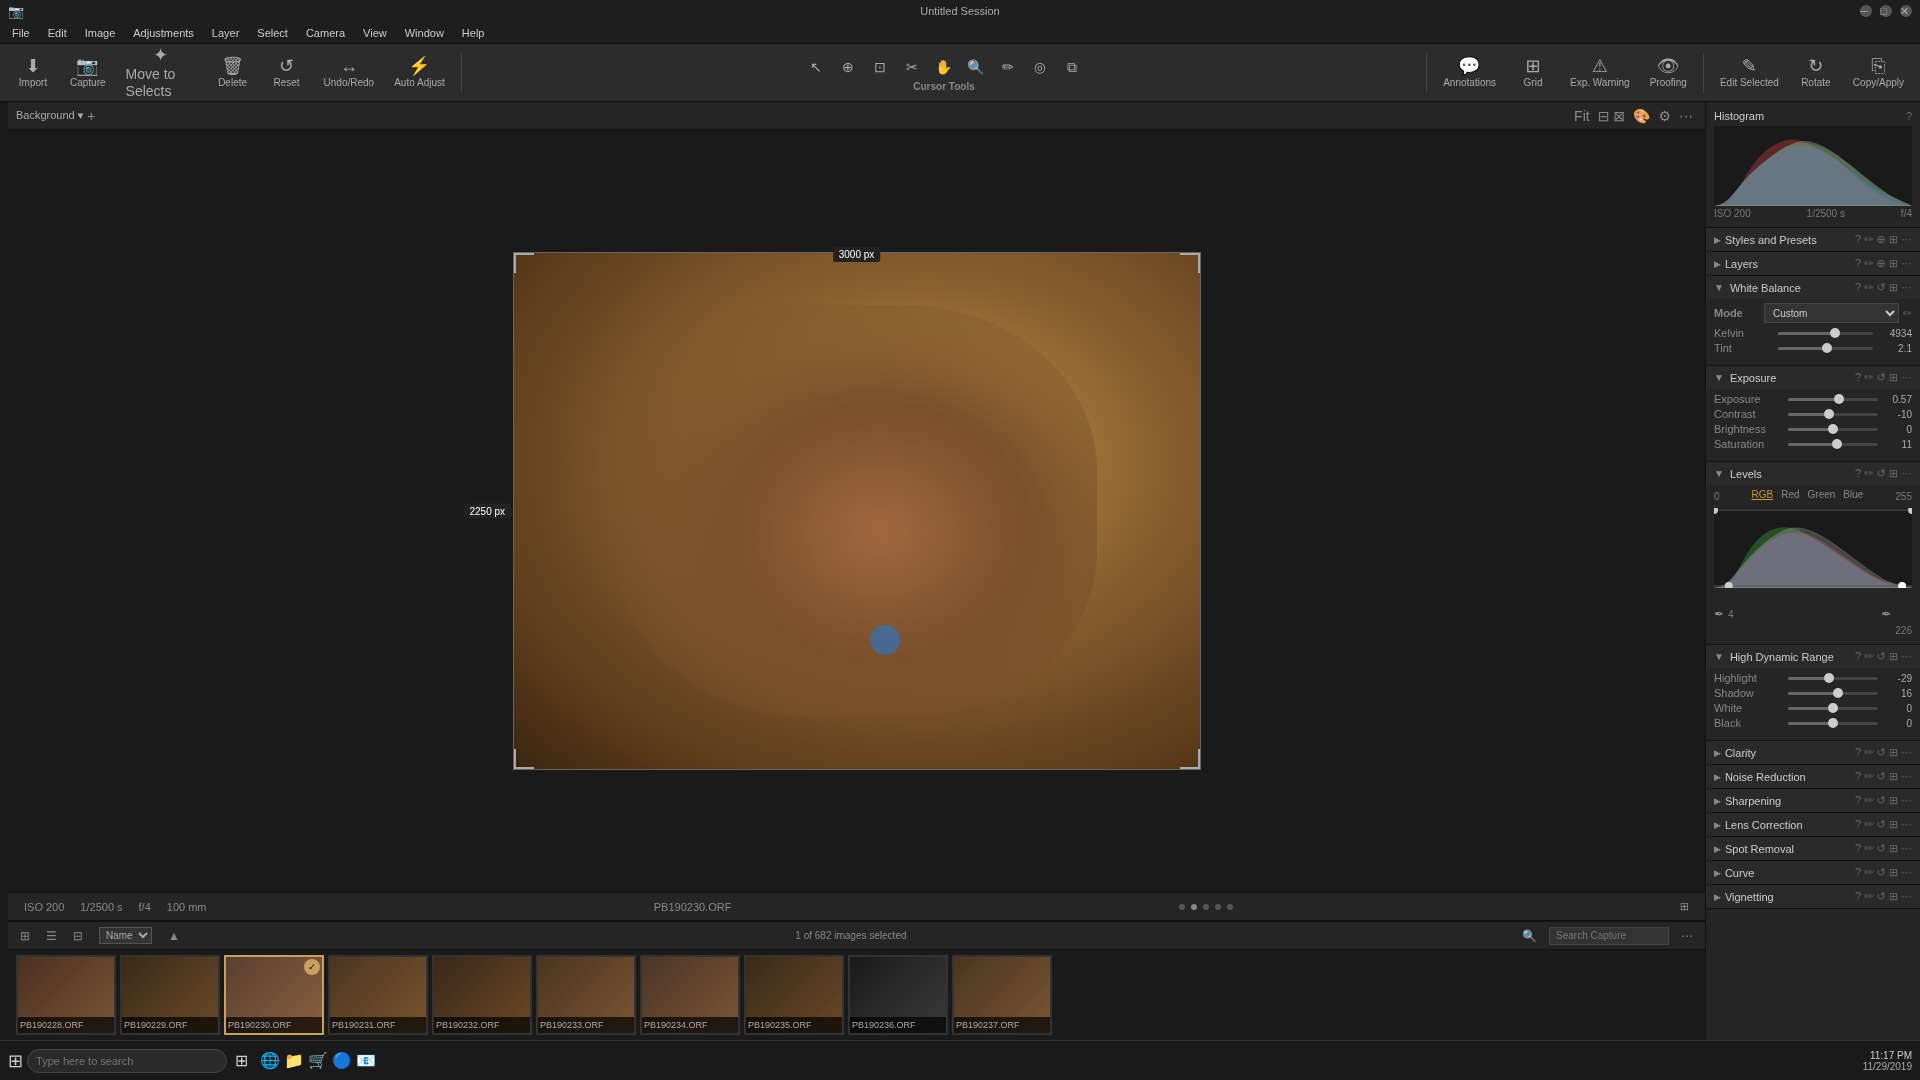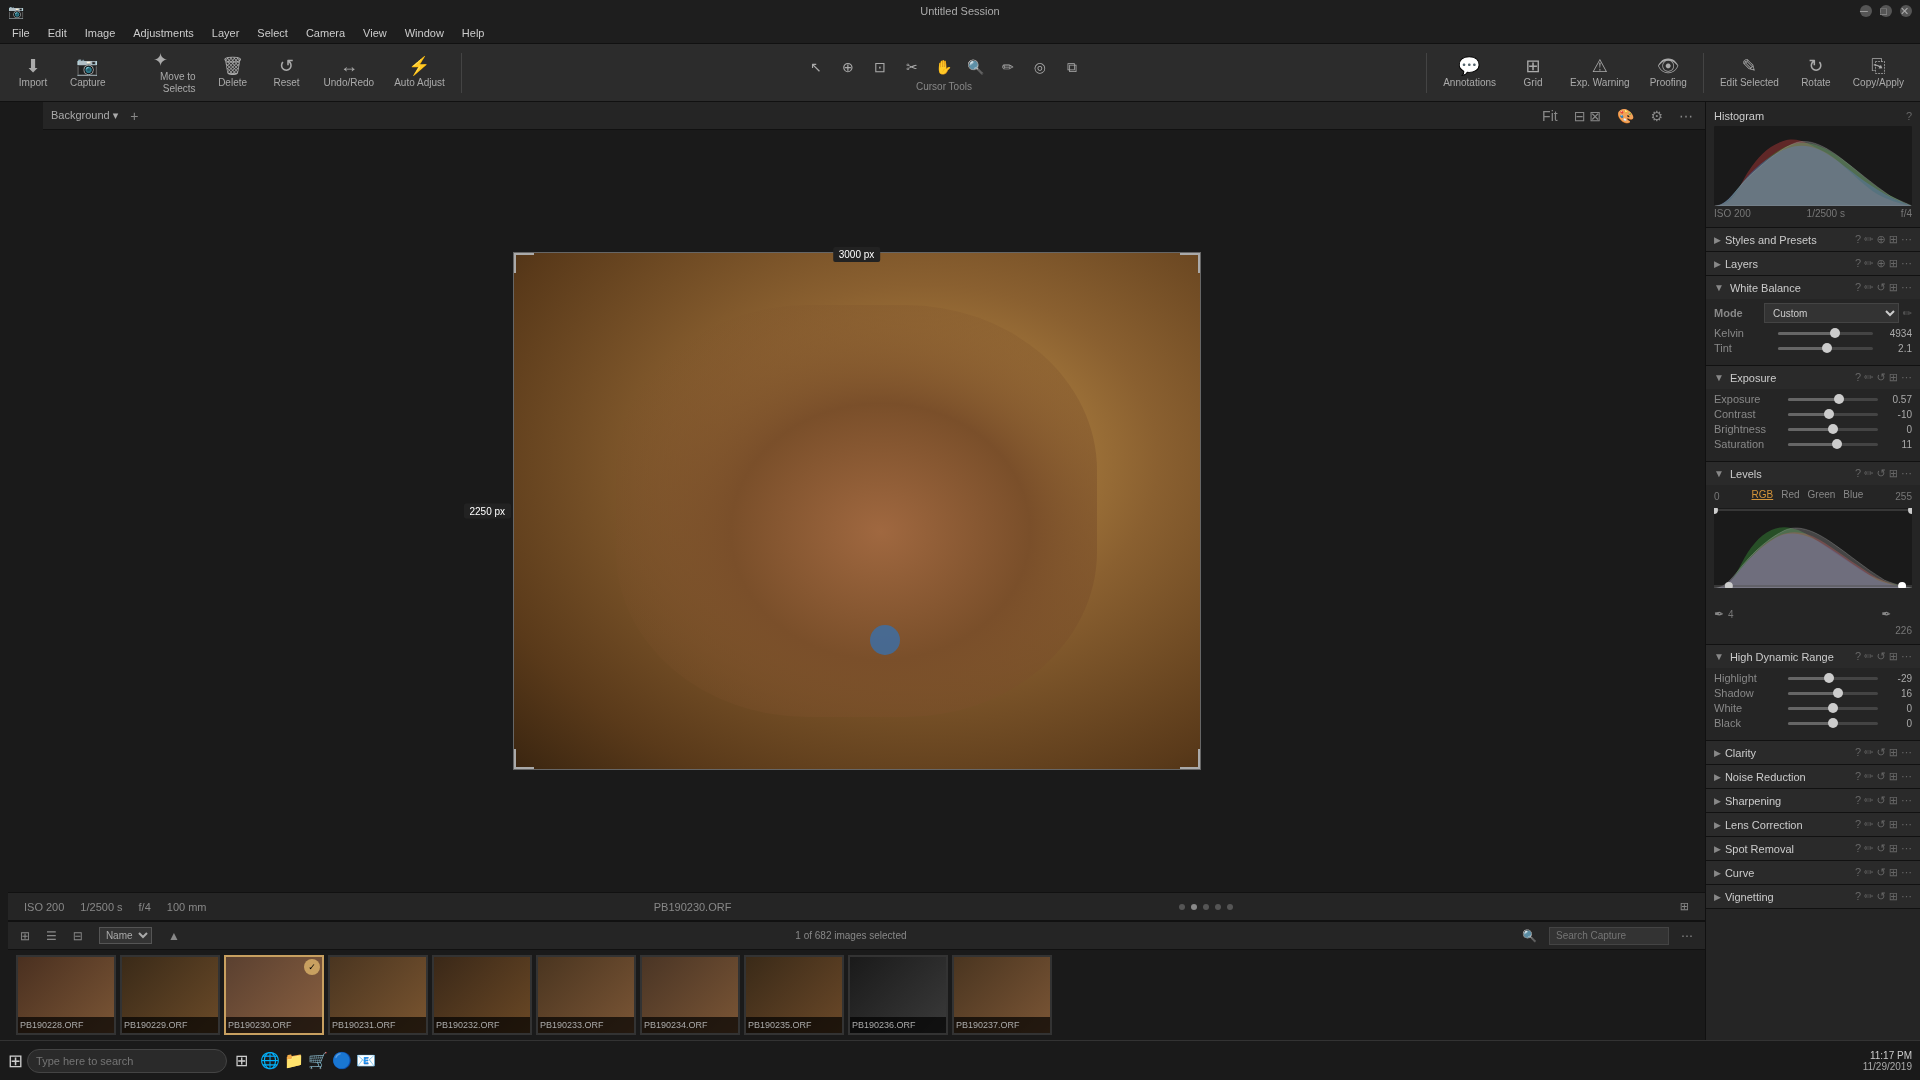--- a/index.html
+++ b/index.html
@@ -18,31 +18,31 @@
     #menubar { background: #1e1e1e; height: 22px; display: flex; align-items: center; padding: 0 4px; gap: 2px; border-bottom: 1px solid #111; }
     .menu-item { padding: 2px 8px; color: #ccc; cursor: pointer; font-size: 11px; }
 
     
     #toolbar { background: #2c2c2c; height: 58px; display: flex; align-items: center; padding: 0 8px; gap: 4px; border-bottom: 1px solid #111; }
     .tool-btn { display: flex; flex-direction: column; align-items: center; justify-content: center; padding: 4px 8px; color: #aaa; cursor: pointer; font-size: 10px; gap: 2px; min-width: 50px; }
     .tool-btn .icon { font-size: 18px; line-height: 1; }
     .tool-sep { width: 1px; height: 40px; background: #444; margin: 0 4px; }
     .cursor-tools { display: flex; align-items: center; gap: 4px; flex: 1; justify-content: center; }
     .cursor-btn { width: 28px; height: 28px; display: flex; align-items: center; justify-content: center; color: #aaa; cursor: pointer; font-size: 14px; border-radius: 3px; }
-    .cursor-label { color: #888; font-size: 10px; }
+    .cursor-label { color: #888; font-size: 10px; font-weight: bold; }
 
     
     #main { display: flex; flex: 1; overflow: hidden; }
 
     
     #left-panel { width: 8px; background: #1a1a1a; }
 
     
     #canvas-area { flex: 1; background: #1a1a1a; position: relative; display: flex; flex-direction: column; }
-    #canvas-toolbar { height: 28px; background: #252525; display: flex; align-items: center; padding: 0 8px; gap: 8px; border-bottom: 1px solid #111; margin-left: 35px; }
+    #canvas-toolbar { height: 28px; background: #252525; display: flex; align-items: center; padding: 0 8px; gap: 0; border-bottom: 1px solid #111; }
     .canvas-tool-btn { color: #888; cursor: pointer; font-size: 14px; padding: 2px 4px; }
     #canvas-container { flex: 1; display: flex; align-items: center; justify-content: center; position: relative; overflow: hidden; }
     #photo-canvas { width: 688px; height: 518px; background: #555; position: relative; border: 1px solid #666; }
     .dimension-badge { position: absolute; background: #222; color: #fff; font-size: 10px; padding: 2px 6px; border-radius: 2px; }
     #dim-top { top: -6px; left: 50%; transform: translateX(-50%); }
     #dim-left { left: -50px; top: 50%; transform: translateY(-50%); }
     #canvas-info { height: 28px; background: #252525; display: flex; align-items: center; padding: 0 16px; gap: 16px; border-top: 1px solid #111; color: #888; font-size: 11px; justify-content: space-between; }
     .canvas-info-center { display: flex; gap: 6px; }
     .page-dot { width: 6px; height: 6px; border-radius: 50%; background: #555; display: inline-block; }
     .page-dot.active { background: #888; }
@@ -138,21 +138,21 @@
   <div class="tool-btn">
     <span class="icon">⬇</span>
     <span>Import</span>
   </div>
   <div class="tool-btn">
     <span class="icon">📷</span>
     <span>Capture</span>
   </div>
   <div class="tool-btn">
     <span class="icon">✦</span>
-    <span style="font-size:10px;text-align:right;line-height:1.2;width:70px;">Move to Selects</span>
+    <span style="font-size:14px;text-align:left;line-height:1.2;width:70px;">Move to Selects</span>
   </div>
   <div class="tool-btn">
     <span class="icon">🗑</span>
     <span>Delete</span>
   </div>
   <div class="tool-btn">
     <span class="icon">↺</span>
     <span>Reset</span>
   </div>
   <div class="tool-btn">

